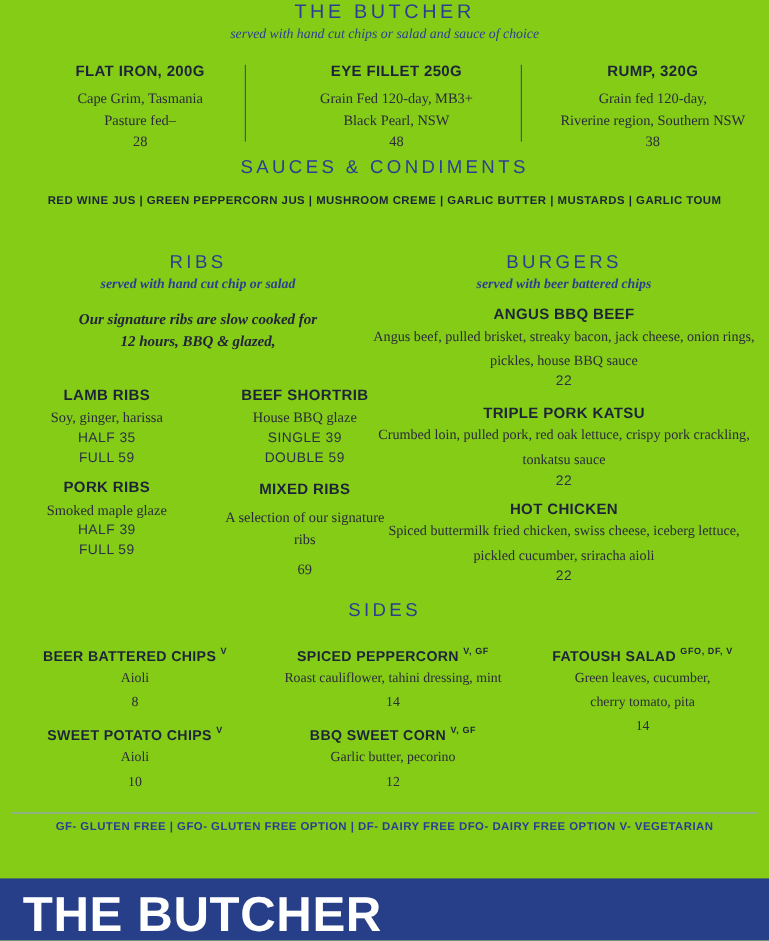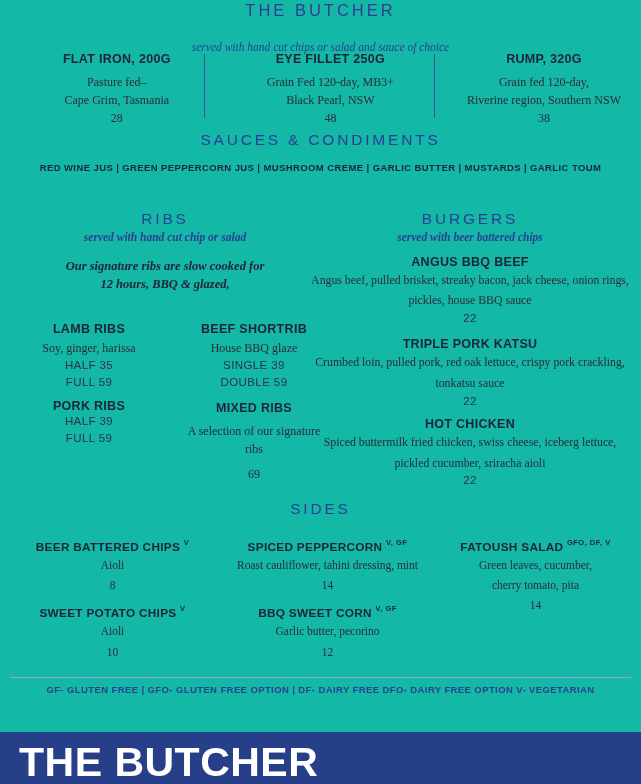--- a/index.html
+++ b/index.html
@@ -1,21 +1,21 @@
 <!DOCTYPE html>
 <html><head>
 <meta charset="utf-8">
 <style>
   * { margin: 0; padding: 0; box-sizing: border-box; }
   html, body { background: #ffffff; }
   .page {
     position: relative;
     width: 641px;
     height: 784px;
-    background: #14b8a6;
+    background: #84cc16;
     overflow: hidden;
     font-family: "Liberation Serif", serif;
     color: #2b2b3a;
   }
   
   .navy-heading {
     font-family: "Liberation Sans", sans-serif;
     font-weight: 400;
     color: #2d3d94;
     text-align: center;
@@ -56,21 +56,21 @@
     font-weight: bold;
     font-size: 7.5px;
     letter-spacing: 0.5px;
     position: relative;
     top: -1px;
     vertical-align: super;
   }
   
   .header { position: absolute; top: 1px; left: 0; width: 100%; }
   .menu-title { font-size: 16.5px; line-height: 1.1; }
-  .menu-subtitle { margin-top: 22px; }
+  .menu-subtitle { margin-top: 4px; }
   
   .steaks { position: absolute; top: 52px; left: 0; width: 100%; display: flex; }
   .steak-col { width: 213.6px; padding-left: 20px; }
   .steak-desc { margin-top: 7px; font-size: 11.5px; line-height: 1.55; }
   .vdivider {
     position: absolute; top: 2px; width: 1px; height: 64px; background: #3d4f9e;
   }
   .vdivider.d1 { left: 204px; }
   .vdivider.d2 { left: 434px; }
   
@@ -140,22 +140,22 @@
     <div class="subtitle-italic menu-subtitle">served with hand cut chips or salad and sauce of choice</div>
   </div>
 
   <div class="steaks">
     <div class="vdivider d1"></div>
     <div class="vdivider d2"></div>
 
     <div class="steak-col">
       <div class="item-name">FLAT IRON, 200G</div>
       <div class="steak-desc">
+        <div class="serif-line">Cape Grim, Tasmania</div>
         <div class="serif-line">Pasture fed–</div>
-        <div class="serif-line">Cape Grim, Tasmania</div>
         <div class="serif-line">28</div>
       </div>
     </div>
 
     <div class="steak-col">
       <div class="item-name">EYE FILLET 250G</div>
       <div class="steak-desc">
         <div class="serif-line">Grain Fed 120-day, MB3+</div>
         <div class="serif-line">Black Pearl, NSW</div>
         <div class="serif-line">48</div>
@@ -186,20 +186,21 @@
     <div class="ribs-grid">
       <div class="rib-cell-left">
         <div class="rib-item">
           <div class="item-name">LAMB RIBS</div>
           <div class="serif-line">Soy, ginger, harissa</div>
           <div class="sans-price">HALF 35</div>
           <div class="sans-price">FULL 59</div>
         </div>
         <div class="rib-item ribs-row2">
           <div class="item-name">PORK RIBS</div>
+          <div class="serif-line">Smoked maple glaze</div>
           <div class="sans-price">HALF 39</div>
           <div class="sans-price">FULL 59</div>
         </div>
       </div>
       <div class="rib-cell-right">
         <div class="rib-item">
           <div class="item-name">BEEF SHORTRIB</div>
           <div class="serif-line">House BBQ glaze</div>
           <div class="sans-price">SINGLE 39</div>
           <div class="sans-price">DOUBLE 59</div>

